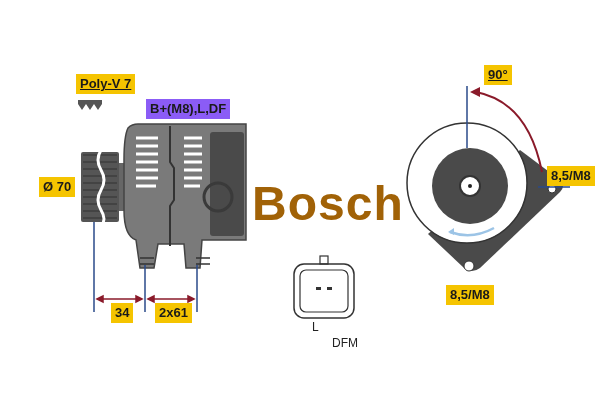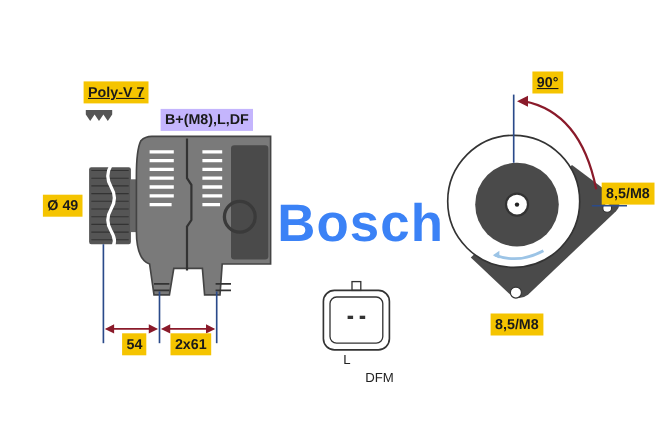--- a/index.html
+++ b/index.html
@@ -1,22 +1,22 @@
 <!DOCTYPE html>
 <html><head>
 <meta charset="utf-8">
 <style>
   html,body{margin:0;padding:0;background:#ffffff;}
   body{width:600px;height:400px;position:relative;overflow:hidden;font-family:"Liberation Sans",sans-serif;}
   .lbl{position:absolute;font-weight:bold;font-size:13px;color:#1a1a1a;padding:2px 4px;line-height:16px;white-space:nowrap;}
   .yellow{background:#f5c400;}
-  .blue{background:#c4b5fd;}
+  .blue{background:#8b5cf6;}
   .plain{position:absolute;font-size:12px;color:#222;white-space:nowrap;}
   svg{position:absolute;left:0;top:0;}
-  .watermark{position:absolute;left:252px;top:176px;font-size:48px;font-weight:bold;color:#3b82f6;letter-spacing:1px;}
+  .watermark{position:absolute;left:252px;top:176px;font-size:48px;font-weight:bold;color:#a16207;letter-spacing:1px;}
 </style>
 </head>
 <body>
 
 <div class="watermark">Bosch</div>
 
 <svg width="600" height="400" viewBox="0 0 600 400">
 
   <g>
     <path d="M78,104 l4,6 l4,-6 l4,6 l4,-6 l4,6 l4,-6 v-4 h-24z" fill="#555"></path>
@@ -77,21 +77,21 @@
     <line x1="538" y1="187" x2="570" y2="187"></line>
   </g>
   <g>
     <path d="M476,92 q52,10 66,80" stroke="#8a1a2a" stroke-width="2" fill="none"></path>
     <path d="M470,92 l10,-5 v10z" fill="#8a1a2a"></path>
   </g>
 </svg>
 
 <div class="lbl yellow" style="left:76px;top:74px;text-decoration:underline;">Poly-V 7</div>
 <div class="lbl blue" style="left:146px;top:99px;">B+(M8),L,DF</div>
-<div class="lbl yellow" style="left:39px;top:177px;">Ø 49</div>
-<div class="lbl yellow" style="left:111px;top:303px;">54</div>
+<div class="lbl yellow" style="left:39px;top:177px;">Ø 70</div>
+<div class="lbl yellow" style="left:111px;top:303px;">34</div>
 <div class="lbl yellow" style="left:155px;top:303px;">2x61</div>
 <div class="lbl yellow" style="left:484px;top:65px;text-decoration:underline;">90°</div>
 <div class="lbl yellow" style="left:547px;top:166px;">8,5/M8</div>
 <div class="lbl yellow" style="left:446px;top:285px;">8,5/M8</div>
 
 <div class="plain" style="left:312px;top:320px;">L</div>
 <div class="plain" style="left:332px;top:336px;">DFM</div>
 
 </body></html>

